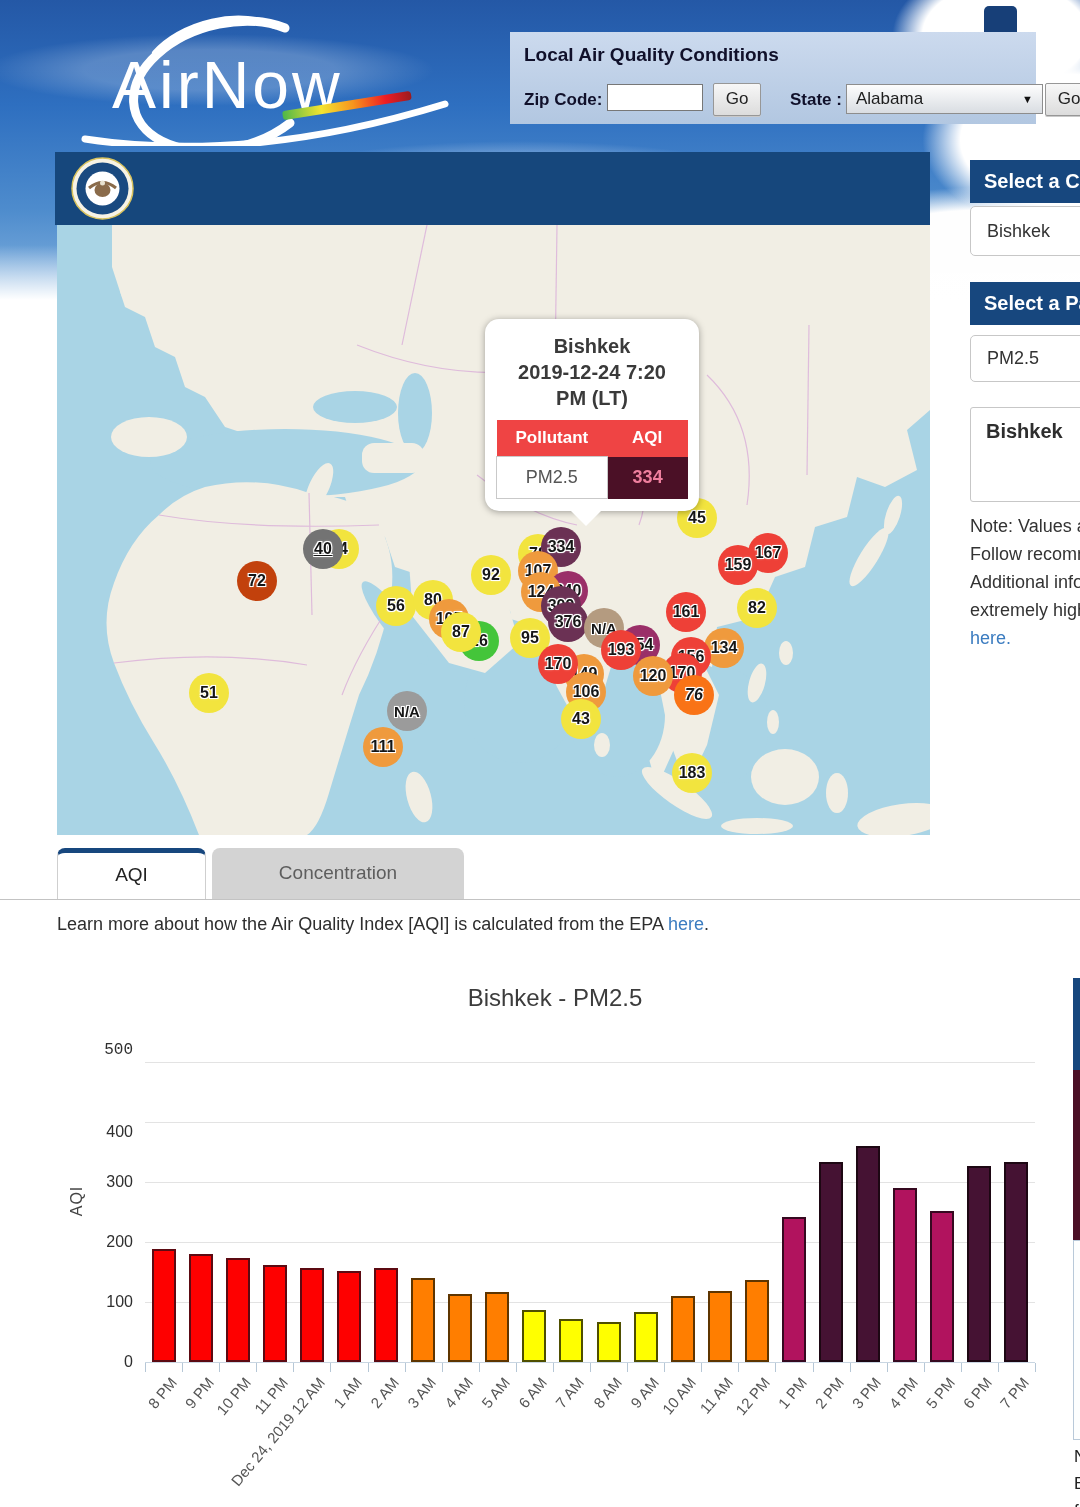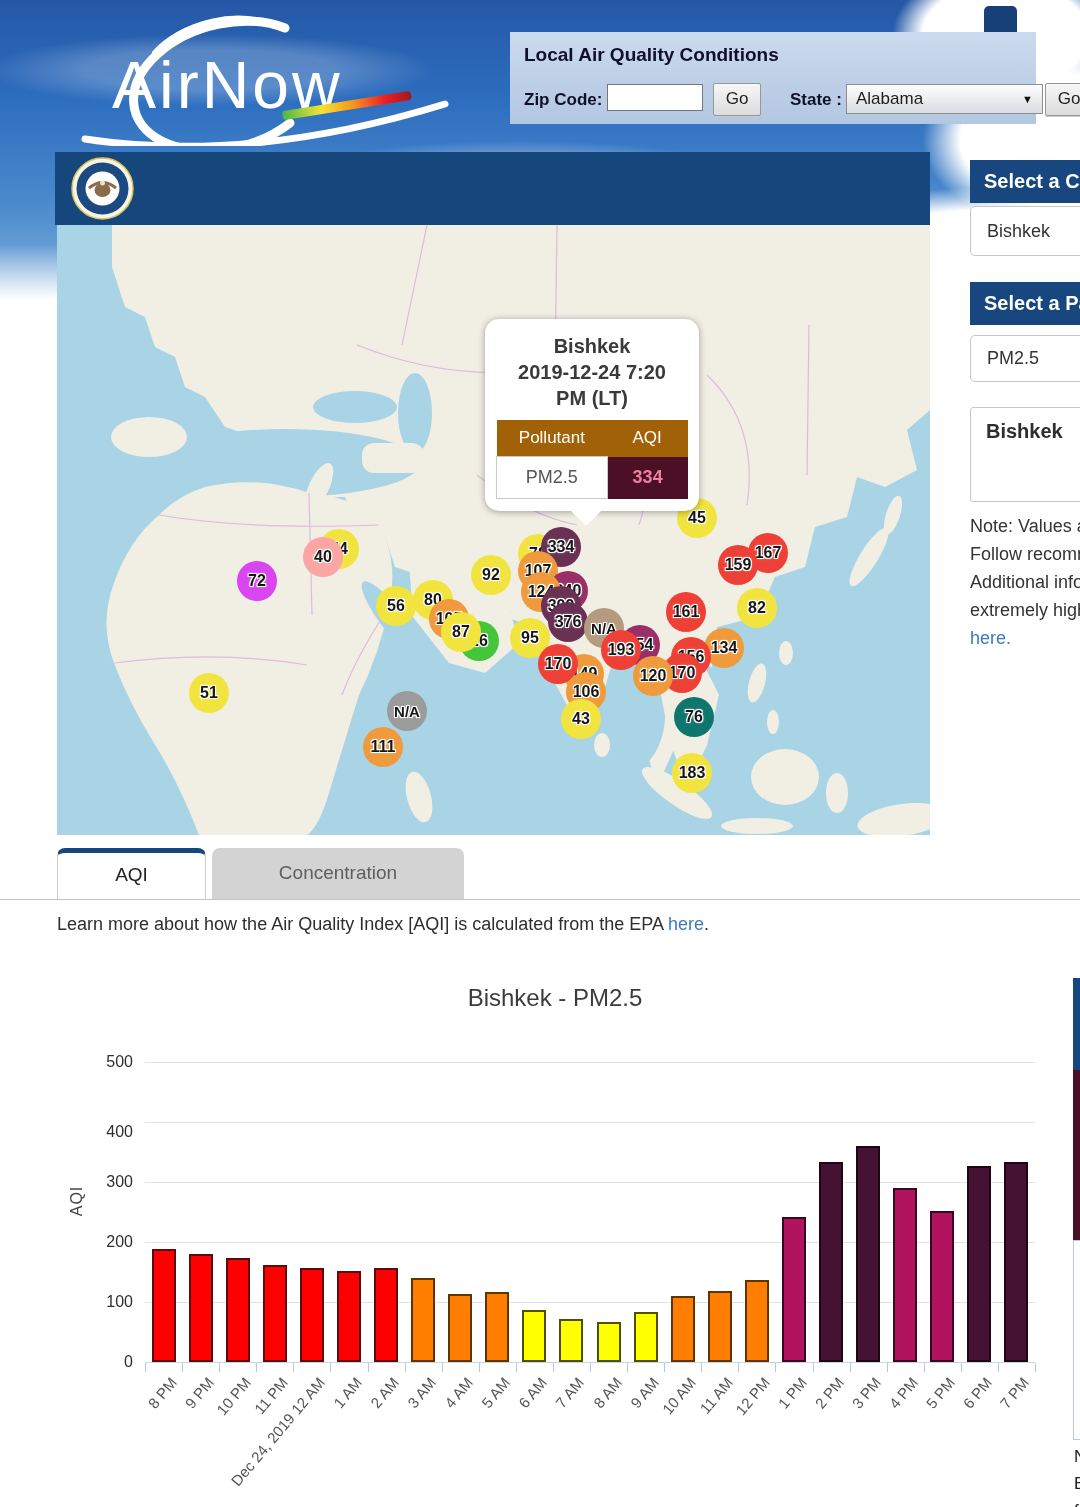--- a/index.html
+++ b/index.html
@@ -46,21 +46,21 @@
   
   .map{position:absolute;left:57px;top:225px;width:873px;height:610px;background:#a9d4e5;overflow:hidden;}
   .map-svg{position:absolute;left:0;top:0;}
   .marker{position:absolute;width:40px;height:40px;border-radius:50%;display:flex;align-items:center;
      justify-content:center;font-size:16px;font-weight:bold;color:#161616;
      text-shadow:-1px -1px 0 #fff,1px -1px 0 #fff,-1px 1px 0 #fff,1px 1px 0 #fff,0 0 3px #fff;}
   .popup{position:absolute;left:428px;top:94px;width:214px;background:#fff;border-radius:14px;
      box-shadow:0 1px 7px rgba(0,0,0,.35);padding:14px 11px 12px;box-sizing:border-box;z-index:20;}
   .popup-title{font-size:20px;font-weight:bold;color:#3a3a3a;text-align:center;line-height:26px;}
   .popup-table{width:100%;border-collapse:collapse;margin-top:9px;}
-  .popup-table th{background:#a16207;color:#fff;font-size:17px;font-weight:normal;padding:8px 2px;}
+  .popup-table th{background:#ef4444;color:#fff;font-size:17px;font-weight:bold;padding:8px 2px;}
   .popup-table td{font-size:18px;text-align:center;padding:10px 2px;}
   .td-pollutant{background:#fff;border:1px solid #c9c9c9;color:#555;}
   .td-aqi{background:#4b1026;color:#ef7f9e;font-weight:bold;}
   .popup-tail{position:absolute;left:84px;bottom:-15px;width:0;height:0;
      border-left:17px solid transparent;border-right:17px solid transparent;border-top:17px solid #fff;}
 
   
   .tab{position:absolute;top:848px;height:52px;box-sizing:border-box;text-align:center;
      font-size:19px;border-radius:8px 8px 0 0;}
   .tab-active{left:57px;width:149px;background:#fff;border-top:5px solid #17477e;
@@ -194,22 +194,22 @@
         <path d="M500,0 L498,142"></path>
         <path d="M370,0 L345,120"></path>
         <path d="M560,200 Q600,252 582,300"></path>
         <path d="M650,150 Q702,200 690,280"></path>
         <path d="M752,100 L750,250"></path>
         <path d="M420,250 Q470,290 520,300"></path>
       </g>
     </svg>
     <div id="markers">
         <div class="marker" style="left: 262px; top: 304px; background: rgb(242, 228, 62);">54</div>
-        <div class="marker" style="left: 246px; top: 312px; background: #fca5a5;">40</div>
-        <div class="marker" style="left: 180px; top: 336px; background: #d946ef;">72</div>
+        <div class="marker" style="left: 246px; top: 304px; background: #737373; text-decoration: underline;">40</div>
+        <div class="marker" style="left: 180px; top: 336px; background: #c2410c;">72</div>
         <div class="marker" style="left: 414px; top: 330px; background: rgb(242, 228, 62);">92</div>
         <div class="marker" style="left: 319px; top: 361px; background: rgb(242, 228, 62);">56</div>
         <div class="marker" style="left: 356px; top: 355px; background: rgb(242, 228, 62);">80</div>
         <div class="marker" style="left: 402px; top: 396px; background: rgb(68, 197, 58);">26</div>
         <div class="marker" style="left: 372px; top: 374px; background: rgb(239, 154, 61);">105</div>
         <div class="marker" style="left: 384px; top: 387px; background: rgb(242, 228, 62);">87</div>
         <div class="marker" style="left: 453px; top: 393px; background: rgb(242, 228, 62);">95</div>
         <div class="marker" style="left: 132px; top: 448px; background: rgb(242, 228, 62);">51</div>
         <div class="marker" style="left: 330px; top: 466px; background: rgb(155, 155, 155); font-size: 15px;">N/A</div>
         <div class="marker" style="left: 306px; top: 502px; background: rgb(239, 154, 61);">111</div>
@@ -229,21 +229,21 @@
         <div class="marker" style="left: 504px; top: 474px; background: rgb(242, 228, 62);">43</div>
         <div class="marker" style="left: 620px; top: 273px; background: rgb(242, 228, 62);">45</div>
         <div class="marker" style="left: 691px; top: 308px; background: rgb(238, 64, 55);">167</div>
         <div class="marker" style="left: 661px; top: 320px; background: rgb(238, 64, 55);">159</div>
         <div class="marker" style="left: 609px; top: 367px; background: rgb(238, 64, 55);">161</div>
         <div class="marker" style="left: 680px; top: 363px; background: rgb(242, 228, 62);">82</div>
         <div class="marker" style="left: 647px; top: 403px; background: rgb(239, 154, 61);">134</div>
         <div class="marker" style="left: 614px; top: 412px; background: rgb(238, 64, 55);">156</div>
         <div class="marker" style="left: 605px; top: 428px; background: rgb(238, 64, 55);">170</div>
         <div class="marker" style="left: 576px; top: 431px; background: rgb(239, 154, 61);">120</div>
-        <div class="marker" style="left: 617px; top: 472px; background: #0f766e;">76</div>
+        <div class="marker" style="left: 617px; top: 450px; background: #f97316; font-style: italic;">76</div>
         <div class="marker" style="left: 615px; top: 528px; background: rgb(242, 228, 62);">183</div>
       </div>
 
     <div class="popup">
       <div class="popup-title">
         <div>Bishkek</div>
         <div>2019-12-24 7:20</div>
         <div>PM (LT)</div>
       </div>
       <table class="popup-table">
@@ -294,21 +294,21 @@
         <div class="ytick" style="top: 393px;">0</div>
         <div class="gridline" style="left: 145px; width: 890px; top: 342px;"></div>
         <div class="ytick" style="top: 333px;">100</div>
         <div class="gridline" style="left: 145px; width: 890px; top: 282px;"></div>
         <div class="ytick" style="top: 273px;">200</div>
         <div class="gridline" style="left: 145px; width: 890px; top: 222px;"></div>
         <div class="ytick" style="top: 213px;">300</div>
         <div class="gridline" style="left: 145px; width: 890px; top: 162px;"></div>
         <div class="ytick" style="top: 163px;">400</div>
         <div class="gridline" style="left: 145px; width: 890px; top: 102px;"></div>
-        <div class="ytick" style="top: 93px;">500</div>
+        <div class="ytick" style="top: 81px; font-family: Liberation Mono, monospace;">500</div>
         <div class="baseline" style="left: 145px; width: 890px; top: 402px;"></div>
         <div class="bar" style="left: 151.542px; width: 24px; height: 112.8px; top: 289.2px; background: rgb(254, 0, 0); border-color: rgb(92, 10, 18);"></div>
         <div class="xlabel" style="left: 166.508px;">8 PM</div>
         <div class="bar" style="left: 188.625px; width: 24px; height: 108px; top: 294px; background: rgb(254, 0, 0); border-color: rgb(92, 10, 18);"></div>
         <div class="xlabel" style="left: 203.592px;">9 PM</div>
         <div class="bar" style="left: 225.708px; width: 24px; height: 104.4px; top: 297.6px; background: rgb(254, 0, 0); border-color: rgb(92, 10, 18);"></div>
         <div class="xlabel" style="left: 240.675px;">10 PM</div>
         <div class="bar" style="left: 262.792px; width: 24px; height: 97.2px; top: 304.8px; background: rgb(254, 0, 0); border-color: rgb(92, 10, 18);"></div>
         <div class="xlabel" style="left: 277.758px;">11 PM</div>
         <div class="bar" style="left: 299.875px; width: 24px; height: 93.6px; top: 308.4px; background: rgb(254, 0, 0); border-color: rgb(92, 10, 18);"></div>

